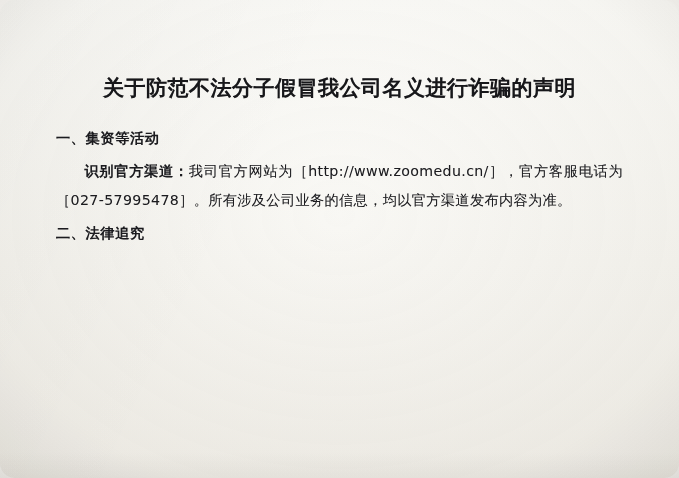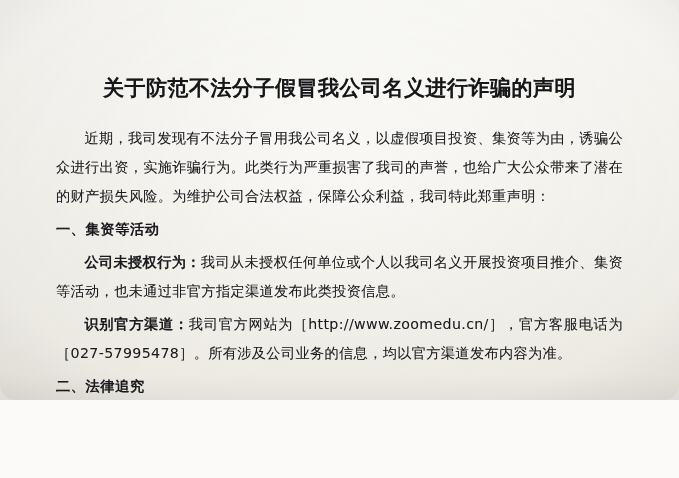--- a/index.html
+++ b/index.html
@@ -9,21 +9,21 @@
   body {
     width: 679px;
     height: 478px;
     background: #fbfaf8;
     font-family: "DejaVu Sans", "Liberation Sans", sans-serif;
     overflow: hidden;
   }
   #page {
     position: relative;
     width: 679px;
-    height: 400px;
+    height: 478px;
     background:
       linear-gradient(115deg, rgba(0,0,0,0.018) 0%, rgba(255,255,255,0) 40%),
       linear-gradient(180deg, #fdfdfb 0%, #f7f6f2 55%, #f3f1ec 100%);
     box-sizing: border-box;
     padding: 0;
     border-radius: 15px;
   }
   
   #page:before {
     content: "";
@@ -88,25 +88,23 @@
 </head>
 <body>
 
 <div id="page">
   <div class="doc">
 
     <h1 class="doc-title">关于防范不法分子假冒我公司名义进行诈骗的声明</h1>
 
     <div class="body-block">
 
-      <p class="para indent">近期，我司发现有不法分子冒用我公司名义，以虚假项目投资、集资等为由，诱骗公众进行出资，实施诈骗行为。此类行为严重损害了我司的声誉，也给广大公众带来了潜在的财产损失风险。为维护公司合法权益，保障公众利益，我司特此郑重声明：</p>
 
       <p class="para heading">一、集资等活动</p>
 
-      <p class="para indent"><span class="lead-strong">公司未授权行为：</span><span>我司从未授权任何单位或个人以我司名义开展投资项目推介、集资等活动，也未通过非官方指定渠道发布此类投资信息。</span></p>
 
 
       <p class="para indent"><span class="lead-strong">识别官方渠道：</span><span>我司官方网站为［http://www.zoomedu.cn/］，官方客服电话为［027-57995478］。所有涉及公司业务的信息，均以官方渠道发布内容为准。</span></p>
 
 
       <p class="para heading">二、法律追究</p>
 
     </div>
   </div>
 </div>

